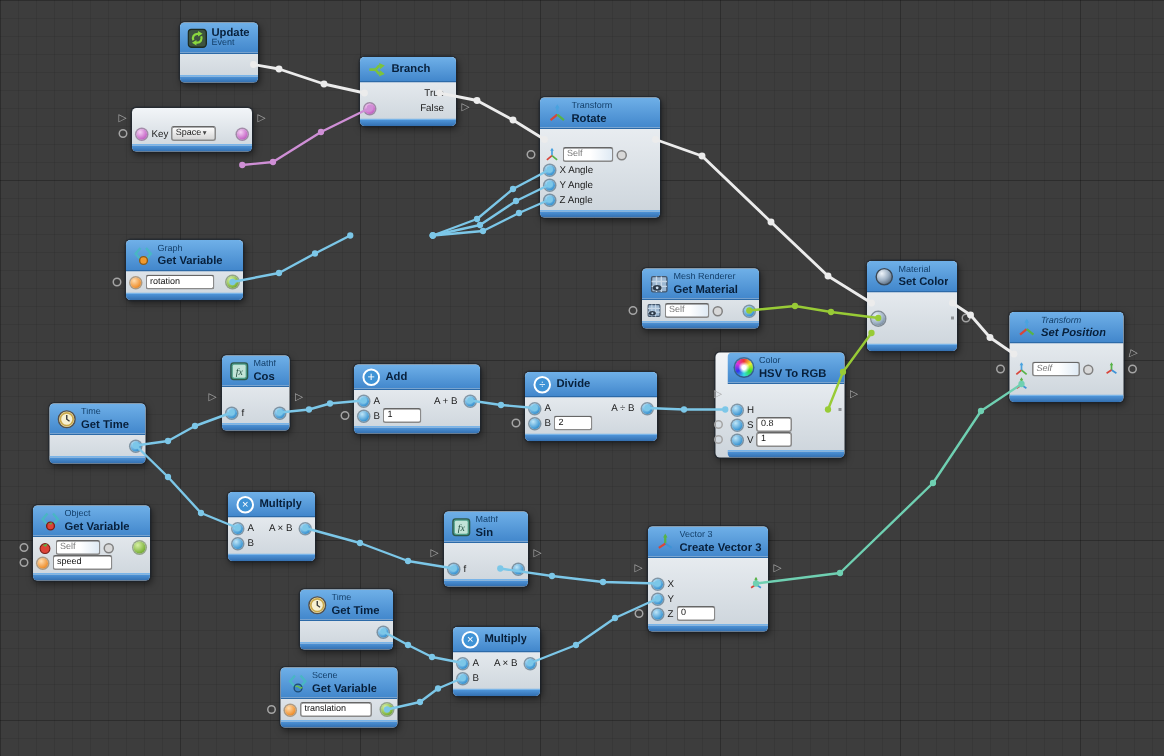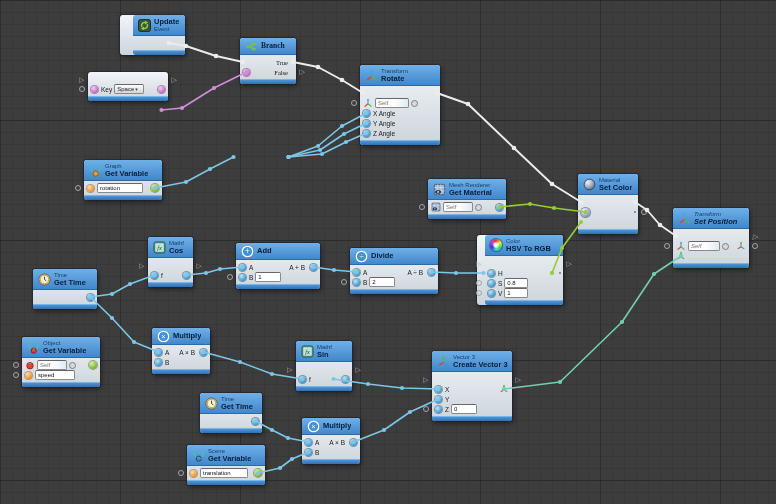--- a/index.html
+++ b/index.html
@@ -211,21 +211,21 @@
         <circle cx="308.5" cy="442" r="2.1" fill="#7cc7e8"></circle>
       </g>
       <g>
         <path d="M258,473 L280,468 L292,459 L308.5,452" fill="none" stroke="#7cc7e8" stroke-width="1.6" stroke-linejoin="round" stroke-linecap="round"></path>
         <circle cx="258" cy="473" r="2.1" fill="#7cc7e8"></circle>
         <circle cx="280" cy="468" r="2.1" fill="#7cc7e8"></circle>
         <circle cx="292" cy="459" r="2.1" fill="#7cc7e8"></circle>
         <circle cx="308.5" cy="452" r="2.1" fill="#7cc7e8"></circle>
       </g>
     </svg>
-<div class="node" style="left: 120px; top: 15px; width: 52px; padding-left: 13px;">
+<div class="node" style="left: 120px; top: 15px; width: 52px;">
       <div class="nhead">
         <span class="nicon">
           <svg viewBox="0 0 14 14">
             <rect x=".5" y=".5" width="13" height="13" rx="2.5" fill="#3d5340" stroke="#1d2a1f"></rect>
             <path d="M4.2 8.4A3.2 3.2 0 0 1 7 3.8h1" fill="none" stroke="#8ad83f" stroke-width="1.6"></path>
             <path d="M7.6 1.8l3.2 2-3.2 2z" fill="#8ad83f"></path>
             <path d="M9.8 5.6A3.2 3.2 0 0 1 7 10.2H6" fill="none" stroke="#8ad83f" stroke-width="1.6"></path>
             <path d="M6.4 12.2l-3.2-2 3.2-2z" fill="#8ad83f"></path>
           </svg>
         </span>
@@ -235,21 +235,21 @@
         </span>
       </div>
       <div class="nbody">
         <div class="nrow">
           <span class="spacer"></span>
           <span class="port right"><span class="parrow"></span></span>
         </div>
       </div>
       <div class="nfoot"></div>
     </div>
-    <div class="node" style="left: 240px; top: 38px; width: 56px; font-family: Liberation Serif, serif;">
+    <div class="node" style="left: 240px; top: 38px; width: 64px;">
       <div class="nhead one">
         <span class="nicon">
           <svg viewBox="0 0 14 14">
             <g stroke="#7cc33c" stroke-width="1.8" fill="none">
               <path d="M1.5 7h3.5c1.8 0 2-2.4 3.6-2.9"></path>
               <path d="M1.5 7h3.5c1.8 0 2 2.4 3.6 2.9"></path>
             </g>
             <path d="M8.2 2.2l4.2 1.8-3.4 2.7z" fill="#7cc33c"></path>
             <path d="M8.2 11.8l4.2-1.8-3.4-2.7z" fill="#7cc33c"></path>
           </svg>

